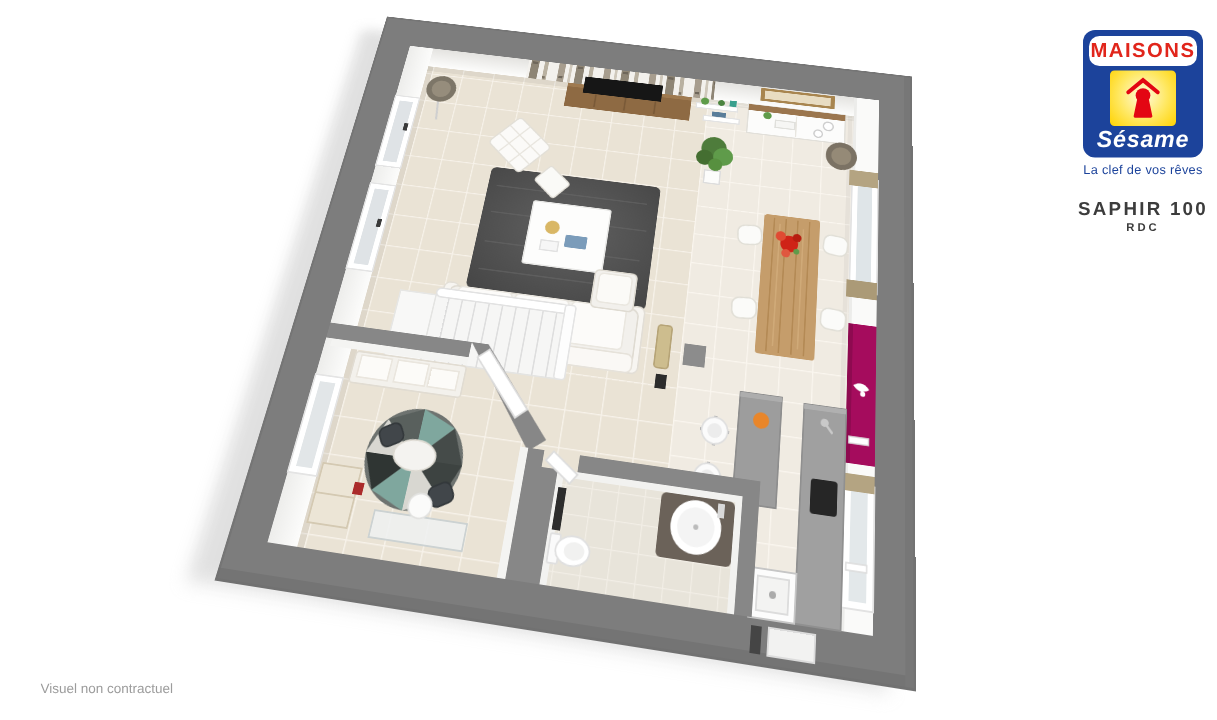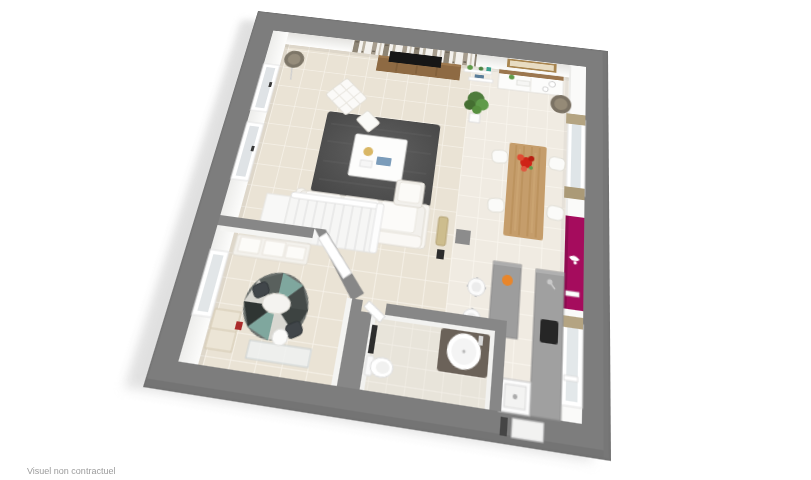--- a/index.html
+++ b/index.html
@@ -16,21 +16,21 @@
              display:flex;align-items:center;justify-content:center;}
   .logo-band span{color:#e1251b;font-weight:bold;font-size:13.5px;letter-spacing:1px;line-height:1;}
   .logo-yellow{position:absolute;left:18px;top:27px;width:44px;height:37px;border-radius:3px;
                background:radial-gradient(circle at 50% 45%, #fffbe0 0%, #ffe75e 55%, #ffd200 100%);
                display:flex;align-items:center;justify-content:center;}
   .logo-script{position:absolute;left:0;right:0;bottom:2px;color:#ffffff;font-style:italic;font-weight:bold;
                font-size:15.5px;letter-spacing:.5px;}
   .tagline{margin-top:3px;color:#1c439b;font-size:8.5px;letter-spacing:.2px;}
   .plan-title{margin-top:14px;color:#3c3c3c;font-weight:bold;font-size:12.5px;letter-spacing:1.5px;}
   .plan-sub{color:#3c3c3c;font-weight:bold;font-size:7.5px;letter-spacing:2px;margin-top:1px;}
-  .disclaimer{position:absolute;left:27px;top:466px;font-size:9px;color:#9c9c9c;}
+  .disclaimer{position:absolute;left:27px;top:454px;font-size:9px;color:#9c9c9c;}
 </style>
 </head>
 <body>
 
 <div class="stage">
 
   <div class="plan3d">
   <svg width="400" height="400" viewBox="0 0 400 400" xmlns="http://www.w3.org/2000/svg">
     <defs>
       <pattern id="tA" width="23" height="23" patternUnits="userSpaceOnUse">
@@ -338,15 +338,33 @@
       <rect x="188" y="322" width="5" height="24" fill="#2d2d2d"></rect>
     </g>
 
     <g>
       <rect x="308" y="380" width="6" height="14" fill="#454545"></rect>
       <rect x="318" y="380" width="26" height="14" fill="#f2f2f1" stroke="#dcdcdc"></rect>
     </g>
   </svg>
   </div>
 
+  <div class="brand">
+    <div class="logo">
+      <div class="logo-band">
+        <span>MAISONS</span>
+      </div>
+      <div class="logo-yellow">
+        <svg width="40" height="33" viewBox="0 0 44 37">
+          <path d="M11 14 L22 5 L33 14" fill="none" stroke="#e30613" stroke-width="3" stroke-linecap="round"></path>
+          <circle cx="22" cy="16.5" r="5.5" fill="#e30613"></circle>
+          <polygon points="18.5,20 25.5,20 28,32 16,32" fill="#e30613" stroke="#e30613" stroke-width="2" stroke-linejoin="round"></polygon>
+        </svg>
+      </div>
+      <div class="logo-script">Sésame</div>
+    </div>
+    <div class="tagline">La clef de vos rêves</div>
+    <div class="plan-title">SAPHIR 100</div>
+    <div class="plan-sub">RDC</div>
+  </div>
 
   <div class="disclaimer">Visuel non contractuel</div>
 </div>
 
 </body></html>

